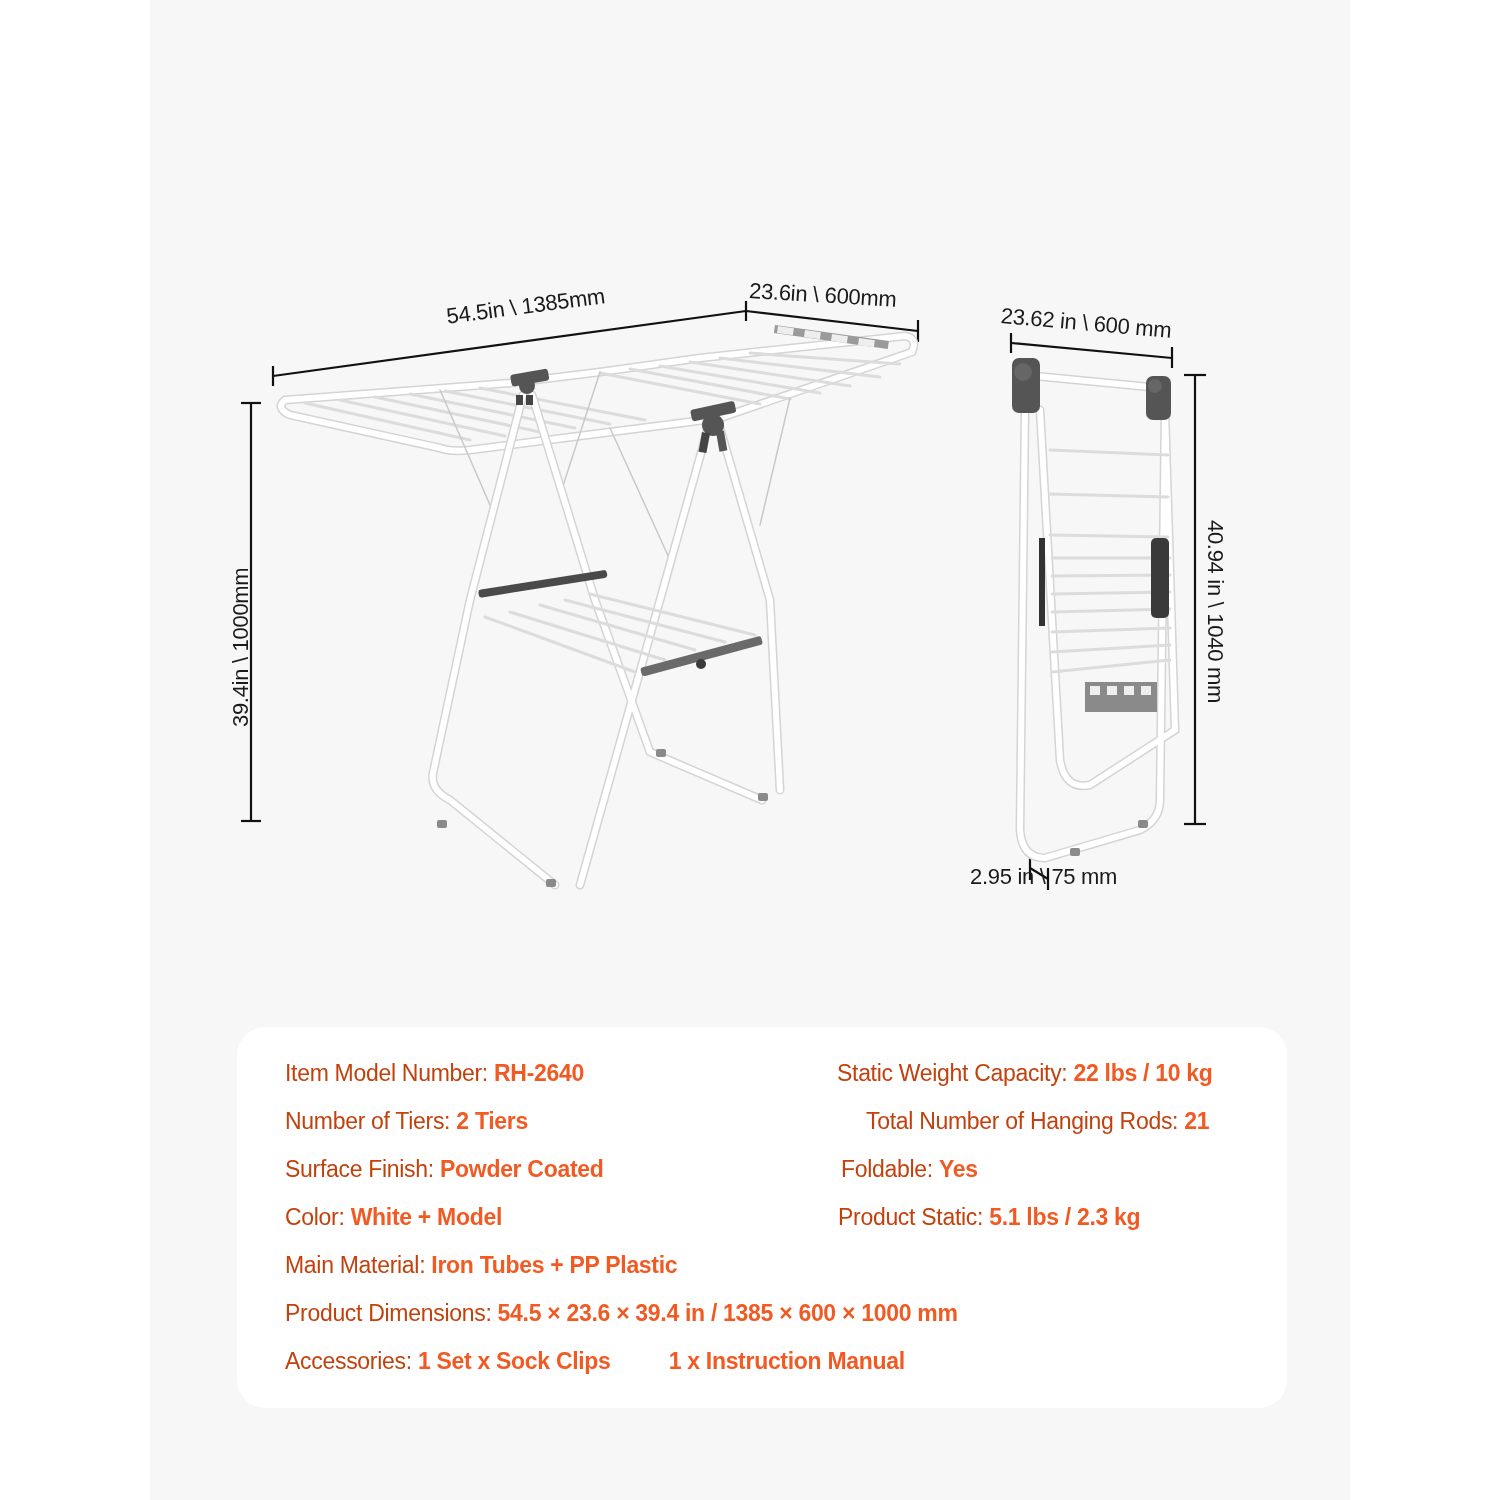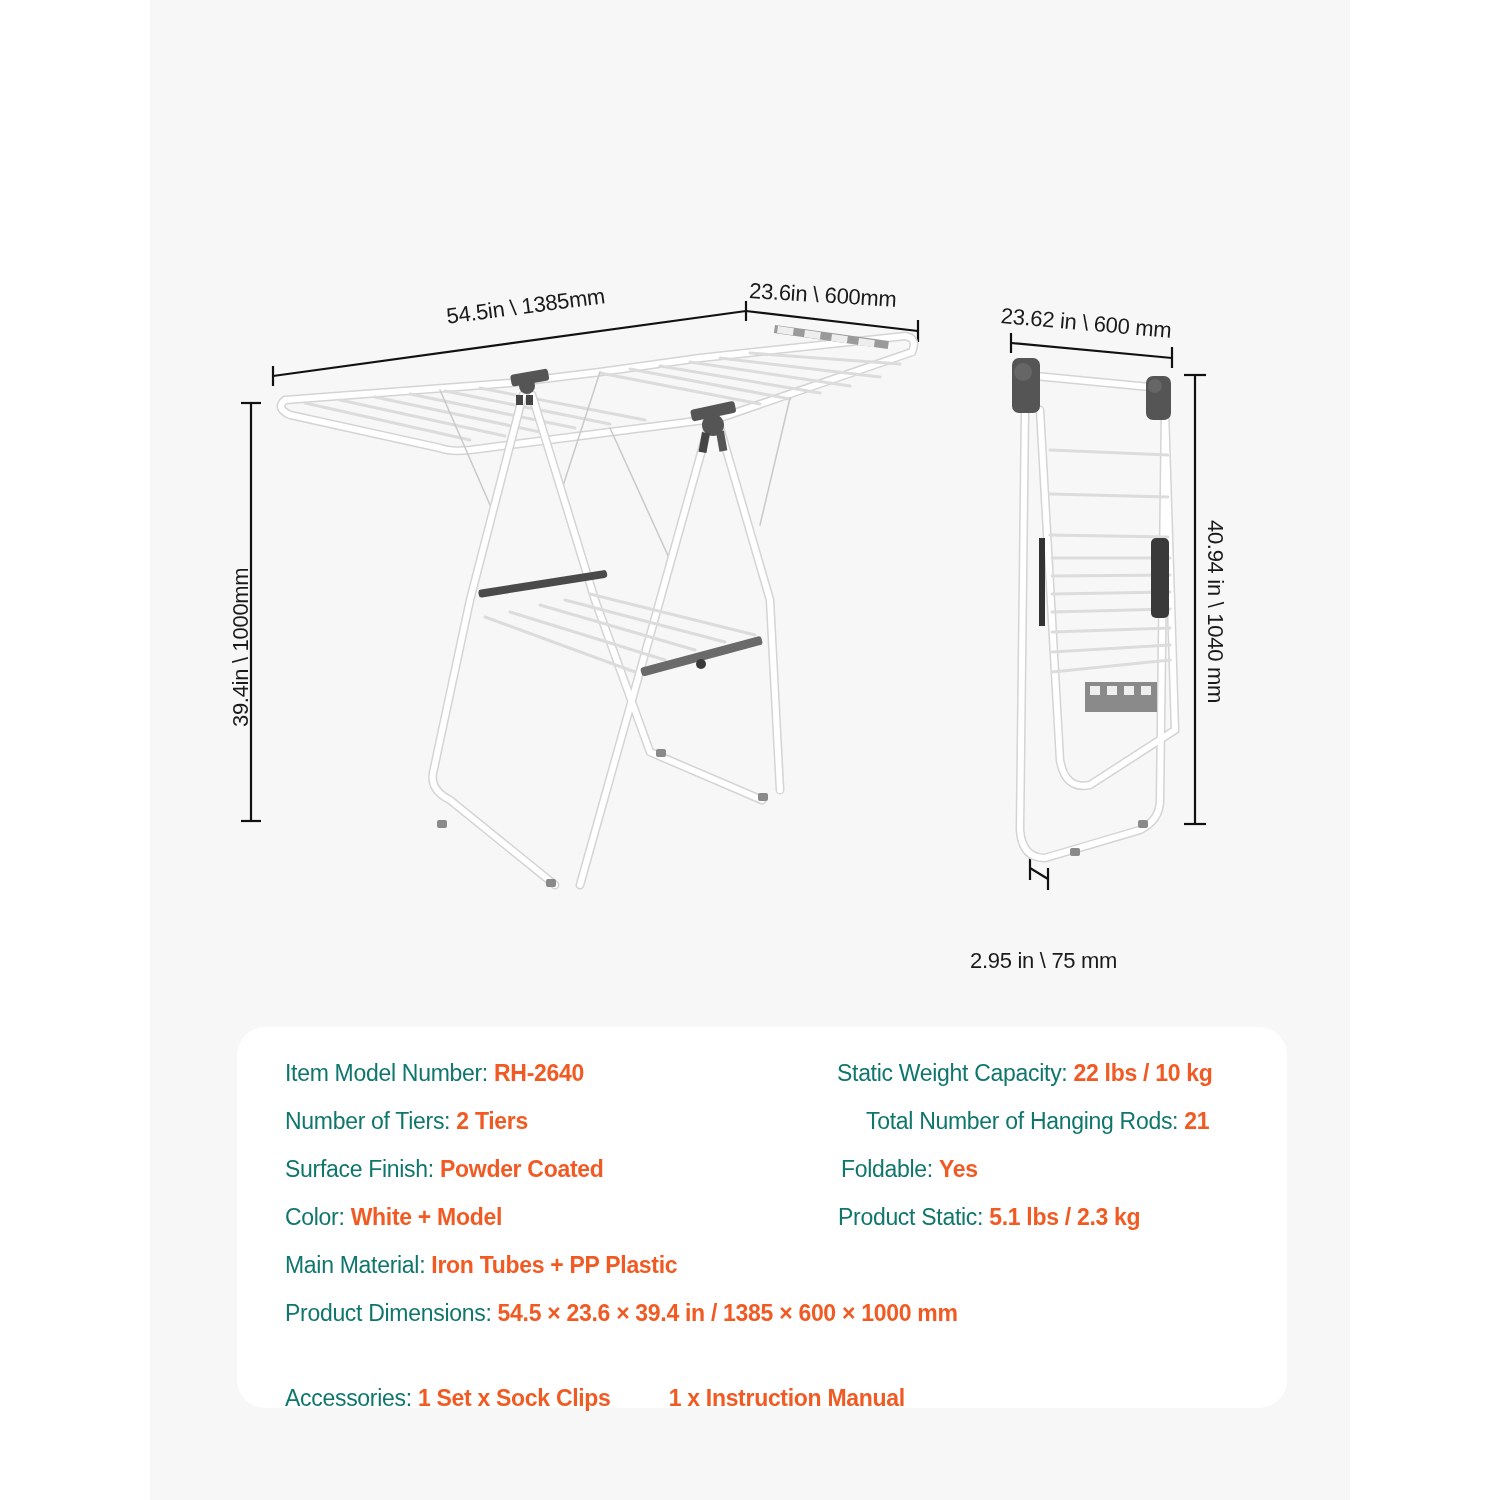--- a/index.html
+++ b/index.html
@@ -15,21 +15,21 @@
       position: absolute; font-size: 22px; color: #1a1a1a; white-space: nowrap;
       letter-spacing: -0.3px;
     }
     .spec-card {
       position: absolute; left: 237px; top: 1027px; width: 1050px; height: 381px;
       background: #ffffff; border-radius: 28px;
     }
     .spec-row {
       position: absolute; font-size: 23px; white-space: nowrap; letter-spacing: -0.3px;
     }
-    .spec-label { color: #0f766e; }
+    .spec-label { color: #c2410c; }
     .spec-value { color: #f15a22; font-weight: bold; }
   </style>
 </head>
 <body>
 
 <div class="panel"></div>
 
 <div class="illustration">
   <svg width="1500" height="1000" viewBox="0 0 1500 1000" xmlns="http://www.w3.org/2000/svg">
 
@@ -191,21 +191,21 @@
       </g>
     </g>
   </svg>
 
   
   <div class="dim-label" style="left:445px; top:304px; transform: rotate(-7.5deg); transform-origin: left top;">54.5in \ 1385mm</div>
   <div class="dim-label" style="left:750px; top:278px; transform: rotate(3.5deg); transform-origin: left top;">23.6in \ 600mm</div>
   <div class="dim-label" style="left:228px; top:727px; transform: rotate(-90deg); transform-origin: left top;">39.4in \ 1000mm</div>
   <div class="dim-label" style="left:1002px; top:303px; transform: rotate(5deg); transform-origin: left top;">23.62 in \ 600 mm</div>
   <div class="dim-label" style="left:1228px; top:520px; transform: rotate(90deg); transform-origin: left top;">40.94 in \ 1040 mm</div>
-  <div class="dim-label" style="left:970px; top:948px;">2.95 in \ 75 mm</div>
+  <div class="dim-label" style="left:970px; top:864px;">2.95 in \ 75 mm</div>
 </div>
 
 <div class="spec-card"></div>
 
 <div class="spec-row" style="left:285px; top:1060px;">
   <span class="spec-label">Item Model Number: </span><span class="spec-value">RH-2640</span>
 </div>
 <div class="spec-row" style="left:285px; top:1108px;">
   <span class="spec-label">Number of Tiers: </span><span class="spec-value">2 Tiers</span>
 </div>
@@ -214,21 +214,21 @@
 </div>
 <div class="spec-row" style="left:285px; top:1204px;">
   <span class="spec-label">Color: </span><span class="spec-value">White + Model</span>
 </div>
 <div class="spec-row" style="left:285px; top:1252px;">
   <span class="spec-label">Main Material: </span><span class="spec-value">Iron Tubes + PP Plastic</span>
 </div>
 <div class="spec-row" style="left:285px; top:1300px;">
   <span class="spec-label">Product Dimensions: </span><span class="spec-value">54.5 × 23.6 × 39.4 in / 1385 × 600 × 1000 mm</span>
 </div>
-<div class="spec-row" style="left:285px; top:1348px;margin-top:37px;">
+<div class="spec-row" style="left:285px; top:1348px;">
   <span class="spec-label">Accessories: </span><span class="spec-value">1 Set x Sock Clips</span><span class="spec-value" style="margin-left:58px;">1 x Instruction Manual</span>
 </div>
 
 <div class="spec-row" style="left:837px; top:1060px;">
   <span class="spec-label">Static Weight Capacity: </span><span class="spec-value">22 lbs / 10 kg</span>
 </div>
 <div class="spec-row" style="left:866px; top:1108px;">
   <span class="spec-label">Total Number of Hanging Rods: </span><span class="spec-value">21</span>
 </div>
 <div class="spec-row" style="left:841px; top:1156px;">

